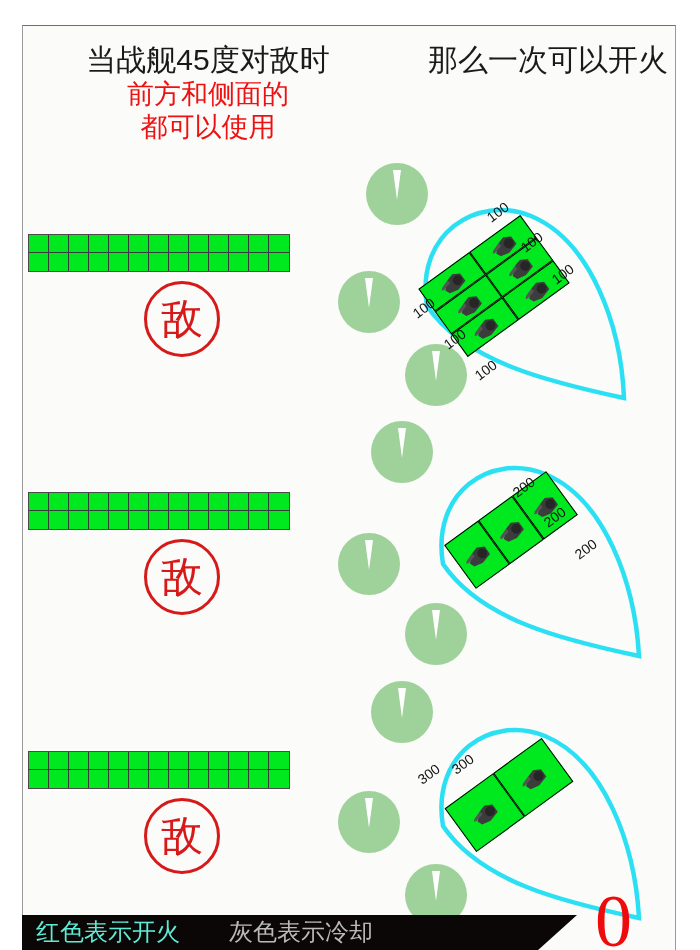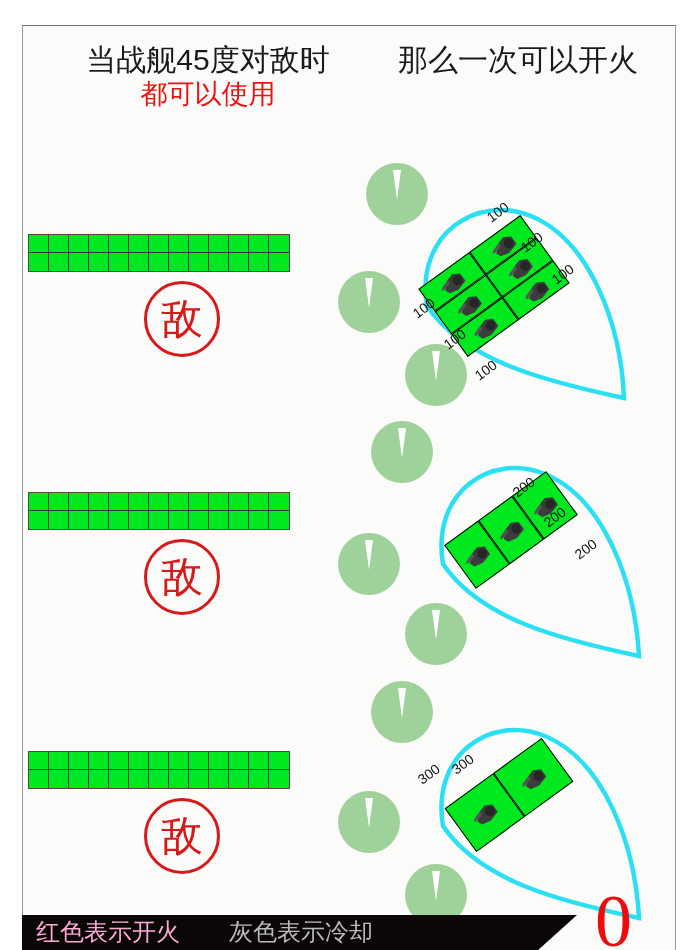--- a/index.html
+++ b/index.html
@@ -33,21 +33,21 @@
     background-image:
       radial-gradient(circle at 1px 1px, rgba(180,170,170,.30) 0.6px, transparent 0.7px);
     background-size: 4px 4px;
     pointer-events:none;
   }
 
   
   .head-row { position: absolute; left: 0; top: 16px; width: 100%; }
   .head-col { position: absolute; text-align: center; }
   .head-col.left  { left: 30px;  width: 310px; }
-  .head-col.right { left: 345px; width: 300px; }
+  .head-col.right { left: 345px; width: 300px; text-align: right; }
   .head-black {
     color: #1a1a1a;
     font-size: 30px;
     line-height: 36px;
     letter-spacing: 0px;
     white-space: nowrap;
   }
   .head-red {
     color: #ee1111;
     font-size: 27px;
@@ -173,33 +173,34 @@
     background: #0b0707;
     clip-path: polygon(0 0, 100% 0, 93% 100%, 0 100%);
   }
   .legend-item {
     position: absolute;
     top: 2px;
     font-size: 24px;
     line-height: 30px;
     white-space: nowrap;
   }
-  .legend-item.i0 { left: 14px;  color: #f9a8d4; }
+  .legend-item.i0 { left: 14px;  color: #5eead4; }
   .legend-item.i1 { left: 207px; color: #b9b9b9; }
   .legend-item.i2 { left: 400px; color: #14e614; }
 </style>
 </head>
 <body>
 
 <div id="root">
   <div class="panel">
 
     <div class="head-row">
       <div class="head-col left">
         <div class="head-black">当战舰45度对敌时</div>
+        <div class="head-red">前方和侧面的</div>
         <div class="head-red">都可以使用</div>
       </div>
       <div class="head-col right">
         <div class="head-black">那么一次可以开火</div>
       </div>
     </div>
 
     <div class="ship-bar" style="left:5px; top:208px;">
         <div class="ship-row">
           <div class="ship-cell"></div>

